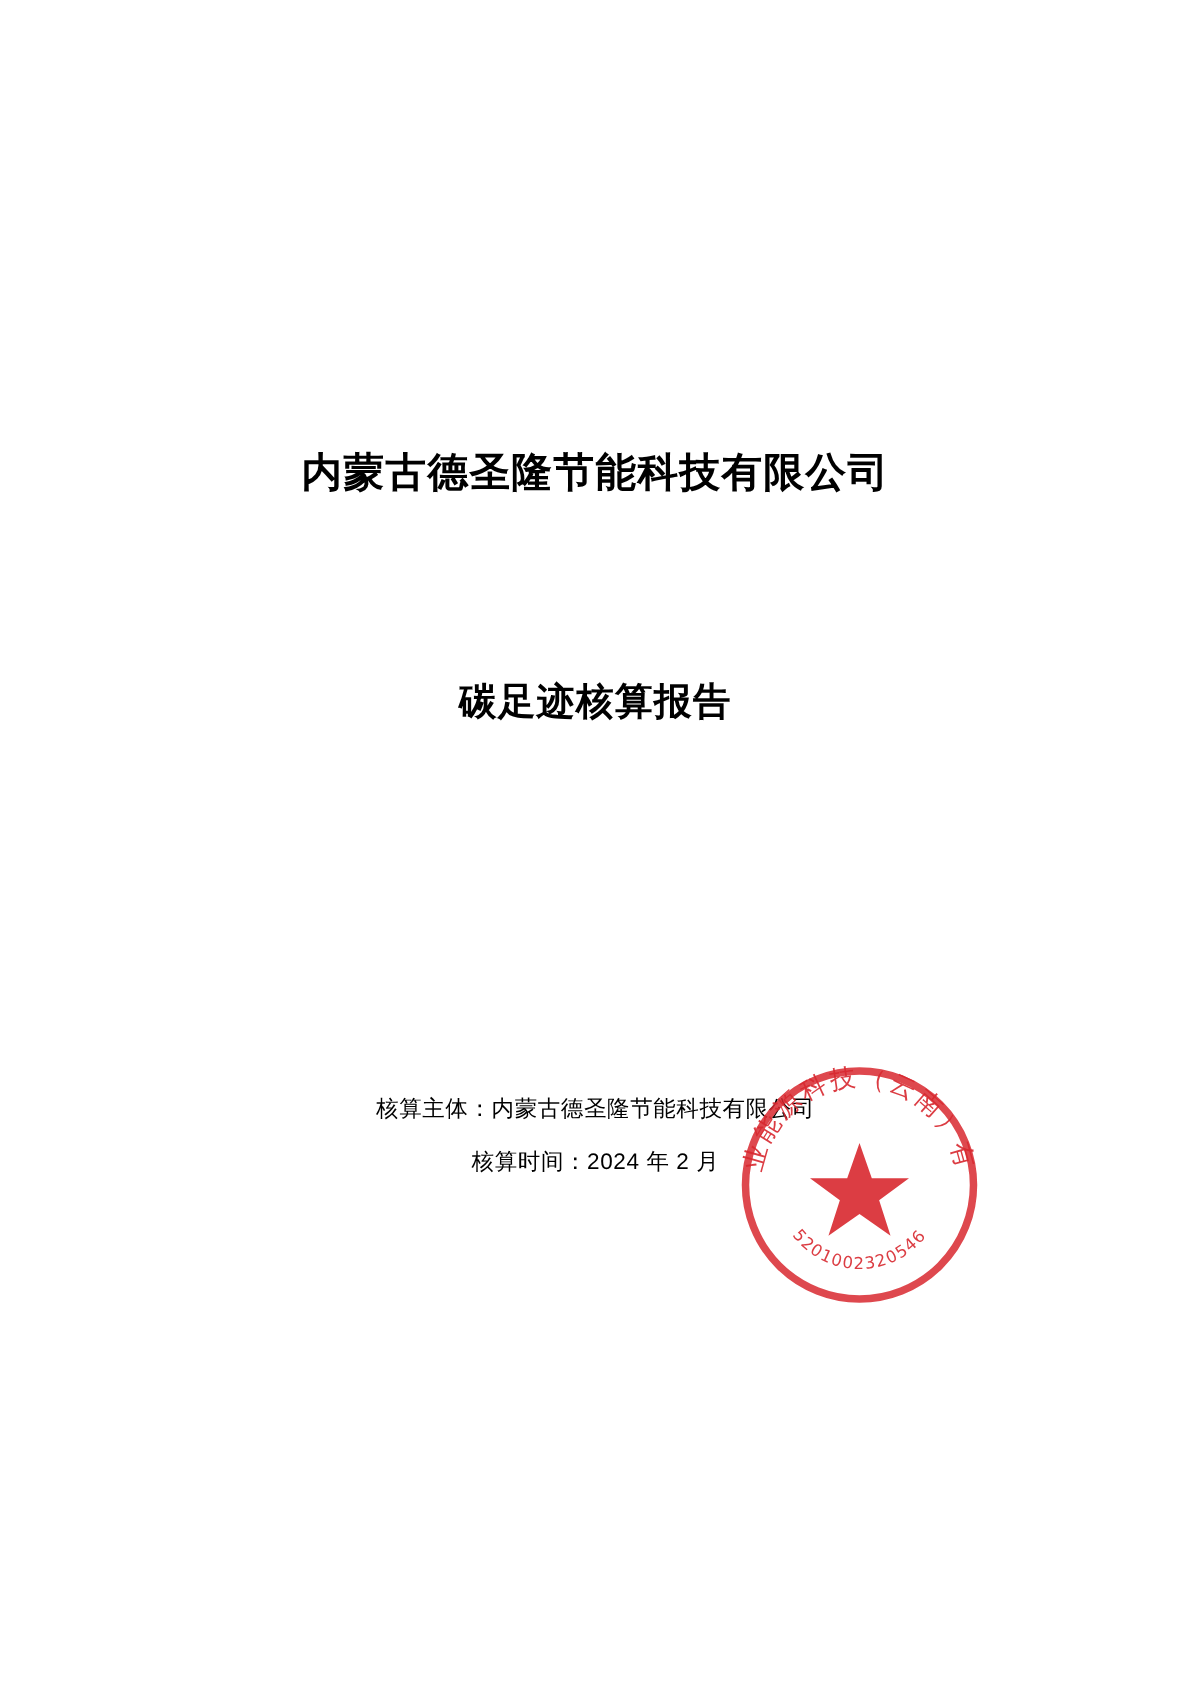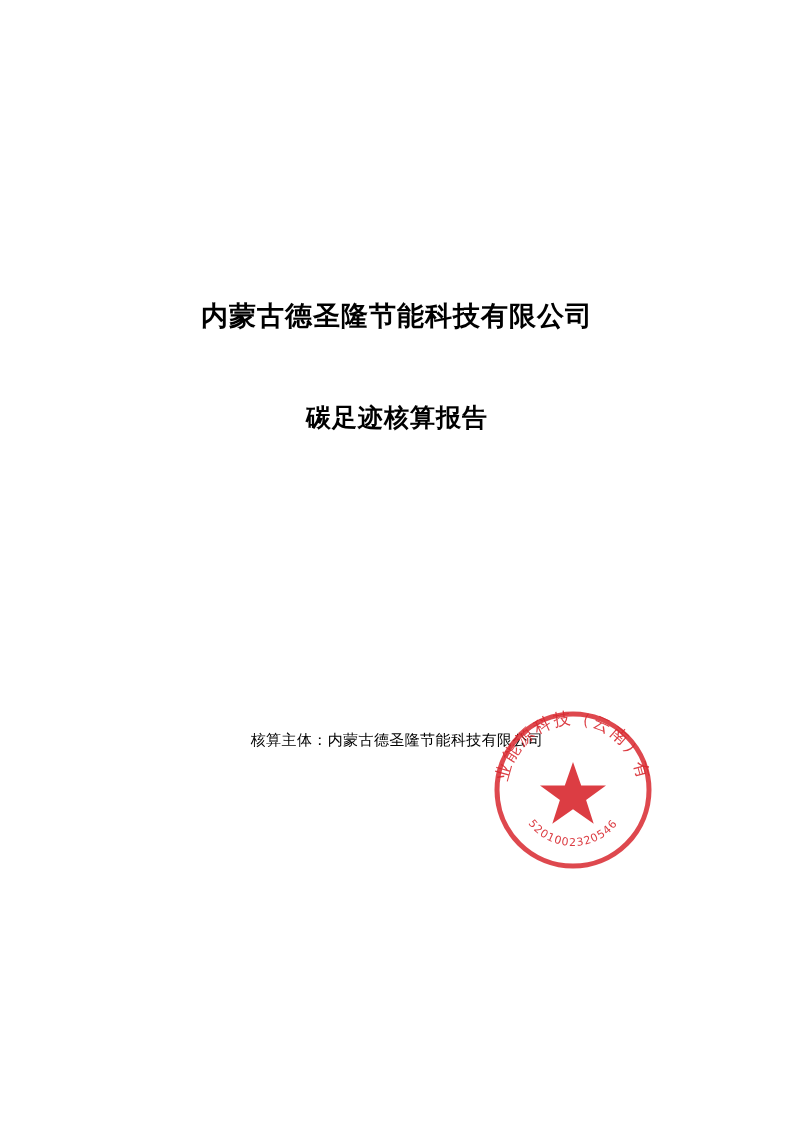--- a/index.html
+++ b/index.html
@@ -26,21 +26,21 @@
   }
   .doc-title-1 {
     font-family: "DejaVu Serif", "Liberation Serif", serif;
     font-size: 27px;
     font-weight: bold;
     letter-spacing: 1px;
     line-height: 40px;
     white-space: nowrap;
   }
   .doc-title-2 {
-    margin-top: 62px;
+    margin-top: 112px;
     font-family: "DejaVu Serif", "Liberation Serif", serif;
     font-size: 25px;
     font-weight: bold;
     letter-spacing: 1px;
     line-height: 40px;
     white-space: nowrap;
   }
 
   .meta-block {
     position: absolute;
@@ -73,20 +73,21 @@
 
 <div class="page">
 
   <div class="title-block">
     <div class="doc-title-1">内蒙古德圣隆节能科技有限公司</div>
     <div class="doc-title-2">碳足迹核算报告</div>
   </div>
 
   <div class="meta-block">
     <div class="meta-line">核算主体：内蒙古德圣隆节能科技有限公司</div>
+    <div class="meta-line">核算时间：2024 年 2 月</div>
   </div>
 
   <div class="seal">
     <svg width="180" height="180" viewBox="0 0 180 180" xmlns="http://www.w3.org/2000/svg">
       <defs>
         <path id="arcTop" d="M 24,90 A 66,66 0 0 1 156,90" fill="none"></path>
         <path id="arcBottom" d="M 34,90 A 56,56 0 0 0 146,90" fill="none"></path>
       </defs>
       <circle cx="90" cy="90" r="76" fill="none" stroke="#d8282f" stroke-width="5" opacity="0.85"></circle>
       <g fill="#d8282f" opacity="0.9">

